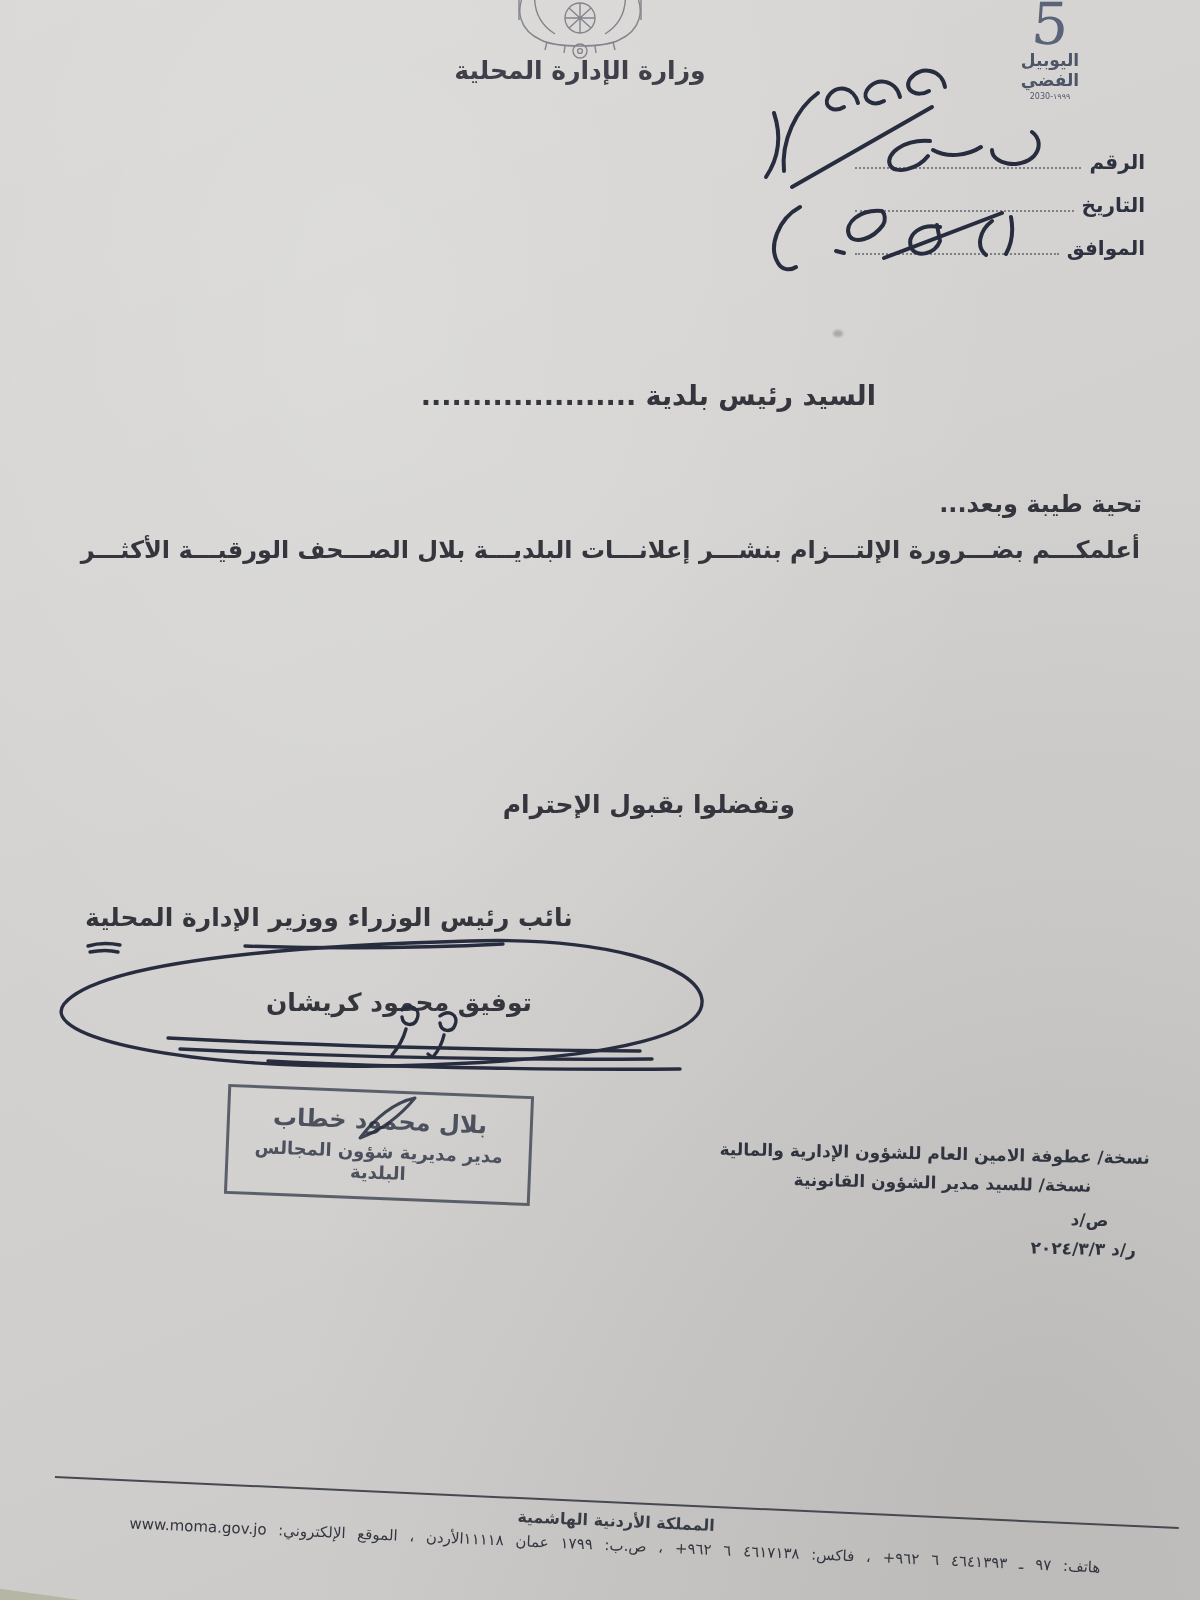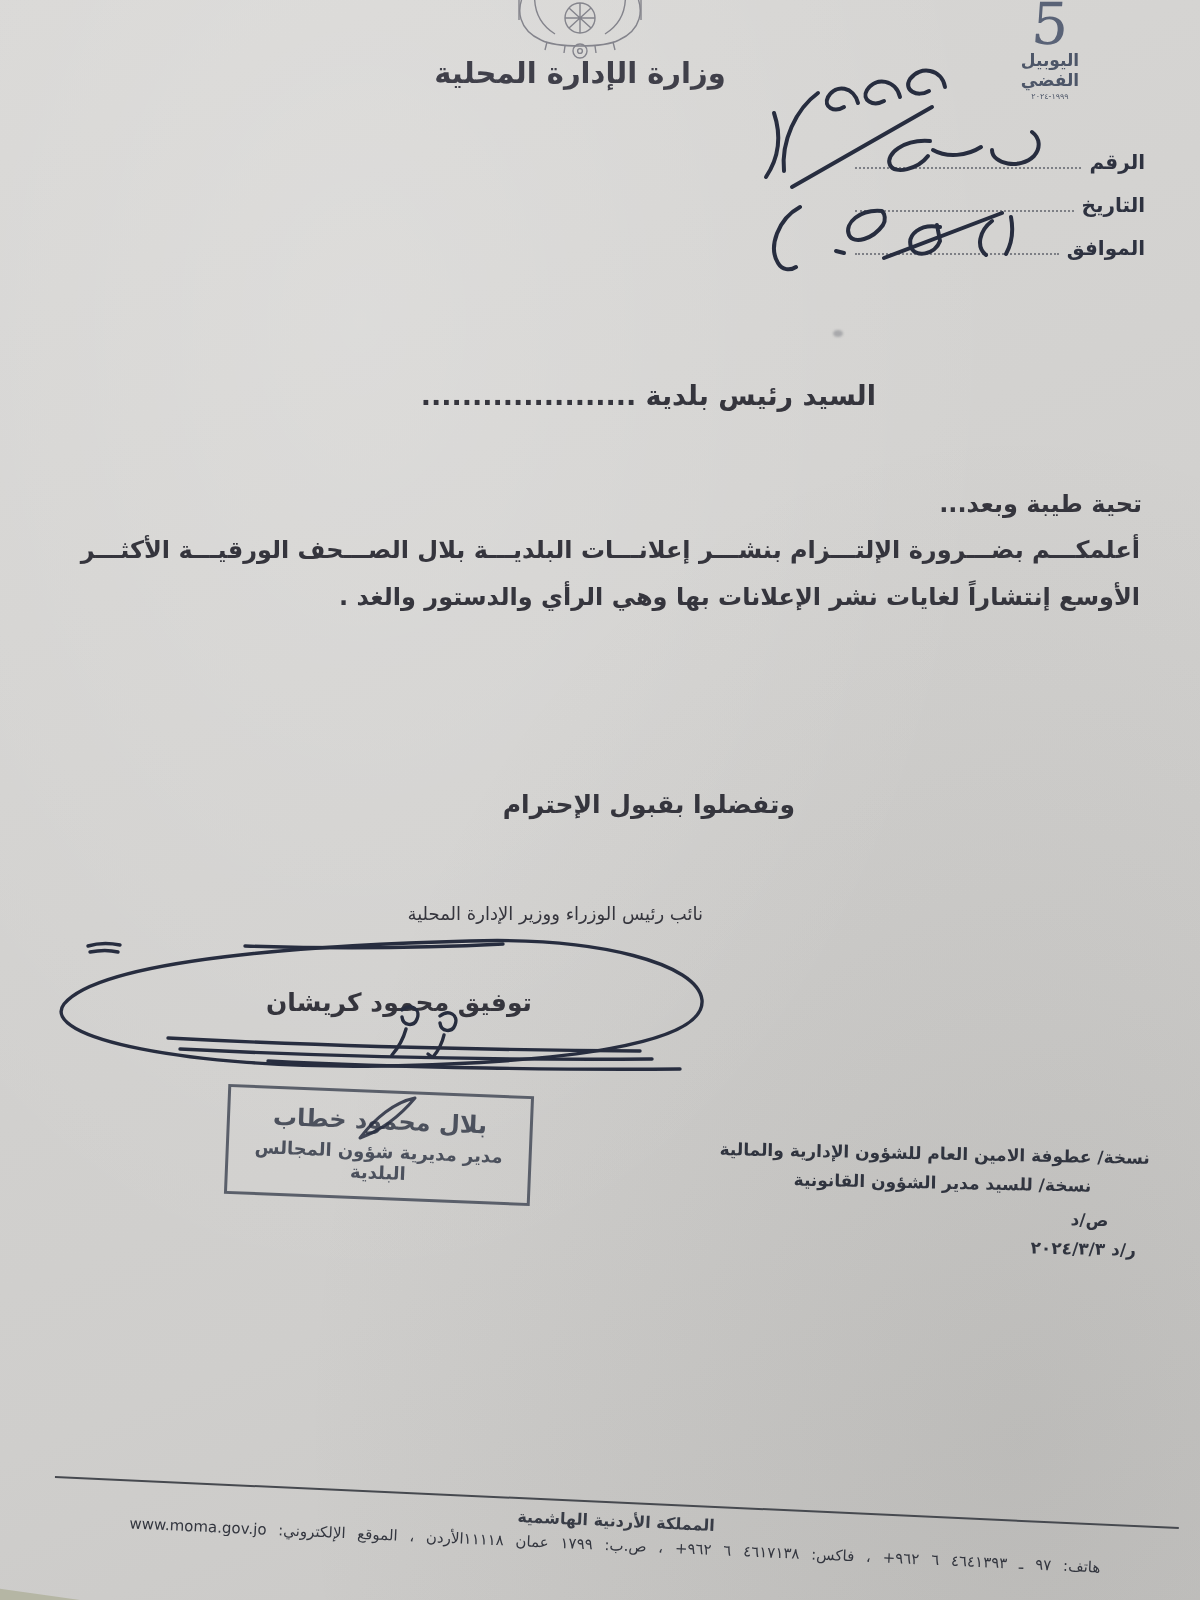--- a/index.html
+++ b/index.html
@@ -6,37 +6,37 @@
   .page{
     position:relative;width:1200px;height:1600px;overflow:hidden;
     background:
       radial-gradient(ellipse at 30% 20%, rgba(255,255,255,.18), rgba(0,0,0,0) 55%),
       radial-gradient(ellipse at 85% 90%, rgba(60,60,55,.10), rgba(0,0,0,0) 50%),
       linear-gradient(158deg,#d8d7d5 0%,#d3d2d0 38%,#cfcecc 70%,#c8c7c5 100%);
     font-family:"DejaVu Sans",sans-serif;color:#35353d;direction:rtl;
   }
   .abs{position:absolute;}
   
-  .ministry-name{left:430px;top:56px;width:300px;text-align:center;font-size:29px;font-weight:bold;color:#40404a;letter-spacing:.5px;}
+  .ministry-name{left:430px;top:56px;width:300px;text-align:center;font-size:25px;font-weight:bold;color:#40404a;letter-spacing:.5px;}
   .jubilee{left:990px;top:-6px;width:120px;text-align:center;color:#565f72;}
   .jubilee-mark{font-family:"DejaVu Serif",serif;font-size:58px;line-height:60px;transform:skewX(-4deg);color:#5a6377;}
   .jubilee-label{font-size:17px;font-weight:bold;margin-top:-4px;color:#4d5668;}
   .jubilee-years{font-size:8px;letter-spacing:2px;color:#4d5668;margin-top:2px;}
   
   .fields{left:855px;top:148px;width:290px;}
   .field-row{display:flex;direction:rtl;align-items:flex-end;height:26px;margin-bottom:17px;}
   .field-label{font-size:20px;font-weight:bold;color:#2e3240;white-space:nowrap;margin-left:8px;}
   .dotline{flex:1;border-bottom:2px dotted #60636c;opacity:.75;margin-bottom:5px;}
   
   .addressee{left:404px;top:380px;width:472px;text-align:right;font-size:27px;font-weight:bold;white-space:nowrap;}
   .greeting{right:58px;top:490px;font-size:24px;font-weight:bold;}
   .body-par{left:68px;top:527px;width:1072px;font-size:24px;font-weight:bold;line-height:47px;}
   .body-line{white-space:nowrap;text-align:right;direction:rtl;}
   .closing{left:435px;top:790px;width:360px;text-align:right;font-size:25px;font-weight:bold;}
-  .signer-title{left:85px;top:903px;width:618px;text-align:right;font-size:18px;font-weight:normal;white-space:nowrap;}
+  .signer-title{left:85px;top:903px;width:618px;text-align:left;font-size:25px;font-weight:bold;white-space:nowrap;}
   .signer-name{left:225px;top:988px;width:348px;text-align:center;font-size:25px;font-weight:bold;}
   
   .stamp{left:226px;top:1090px;width:300px;height:104px;border:3px solid #5a5f6a;transform:rotate(2.3deg);
          display:flex;flex-direction:column;justify-content:center;text-align:center;color:#4c515d;background:rgba(255,255,255,.03);}
   .stamp-name{font-size:24px;font-weight:bold;letter-spacing:2px;}
   .stamp-title{font-size:18px;font-weight:bold;margin-top:6px;letter-spacing:1px;}
   
   .copies{right:50px;top:1148px;width:460px;text-align:right;transform:rotate(1.2deg);transform-origin:top right;}
   .copy-line{font-size:17px;font-weight:bold;color:#30343f;margin-bottom:9px;white-space:nowrap;}
   .copy-indent1{margin-left:0;margin-right:58px;}
@@ -70,21 +70,21 @@
     <circle class="emb" cx="85" cy="61" r="7"></circle>
     <circle class="emb" cx="85" cy="61" r="2.4"></circle>
     <path class="emb" d="M24,4 L24,30 M146,4 L146,30"></path>
   </svg>
 
   <div class="abs ministry-name">وزارة الإدارة المحلية</div>
 
   <div class="abs jubilee">
     <div class="jubilee-mark">5</div>
     <div class="jubilee-label">اليوبيل الفضي</div>
-    <div class="jubilee-years">١٩٩٩-٢٠٢٤</div>
+    <div class="jubilee-years">١٩٩٩-2030</div>
   </div>
 
   <div class="abs fields">
     <div class="field-row">
       <span class="field-label">الرقم</span>
       <span class="dotline"></span>
     </div>
     <div class="field-row">
       <span class="field-label">التاريخ</span>
       <span class="dotline"></span>
@@ -117,21 +117,20 @@
   </svg>
 
   <div class="abs smudge"></div>
 
   <div class="abs addressee">السيد رئيس بلدية .....................</div>
 
   <div class="abs greeting">تحية طيبة وبعد...</div>
 
   <div class="abs body-par">
     <div class="body-line">أعلمكـــم بضـــرورة الإلتـــزام بنشـــر إعلانـــات البلديـــة بلال الصـــحف الورقيـــة الأكثـــر</div>
-    <div class="body-line">الأوسع إنتشاراً لغايات نشر الإعلانات بها وهي الرأي والدستور والغد .</div>
   </div>
 
   <div class="abs closing">وتفضلوا بقبول الإحترام</div>
 
   <div class="abs signer-title">نائب رئيس الوزراء ووزير الإدارة المحلية</div>
   <div class="abs signer-name">توفيق محمود كريشان</div>
 
   <svg class="over" style="left:40px;top:920px;" width="690" height="175" viewBox="0 0 690 175" aria-label="توفيق محمود كريشان">
     <g class="ink" stroke-width="3.4">
       <path d="M48,26 c 10,-3 22,-3 32,-1"></path>

